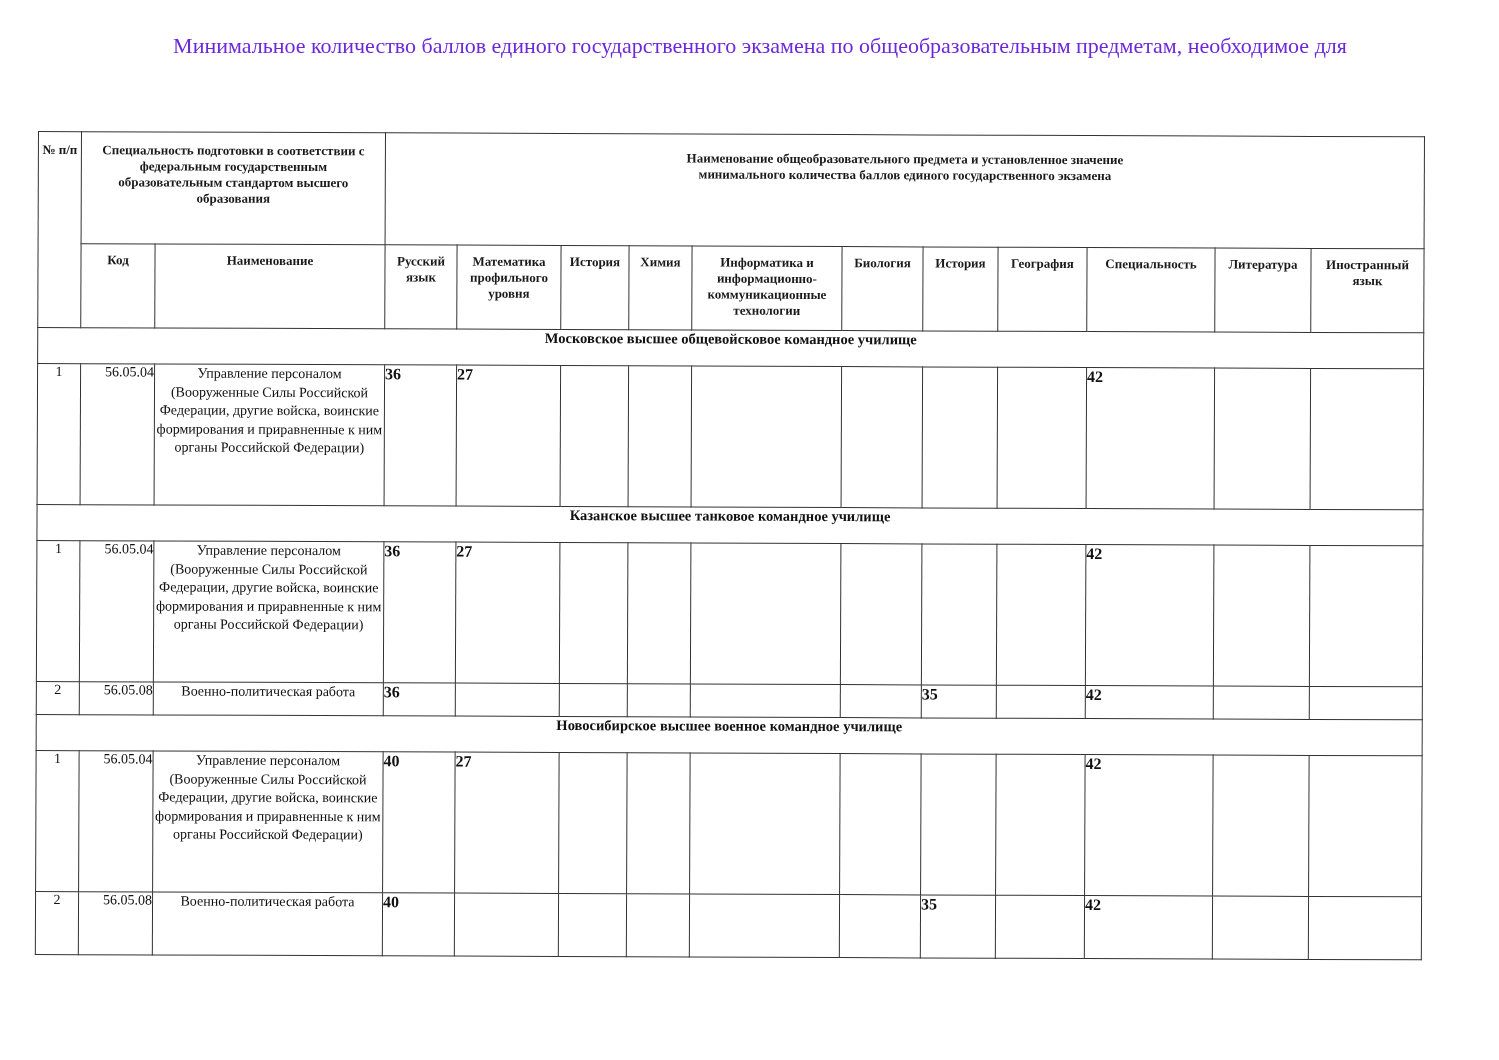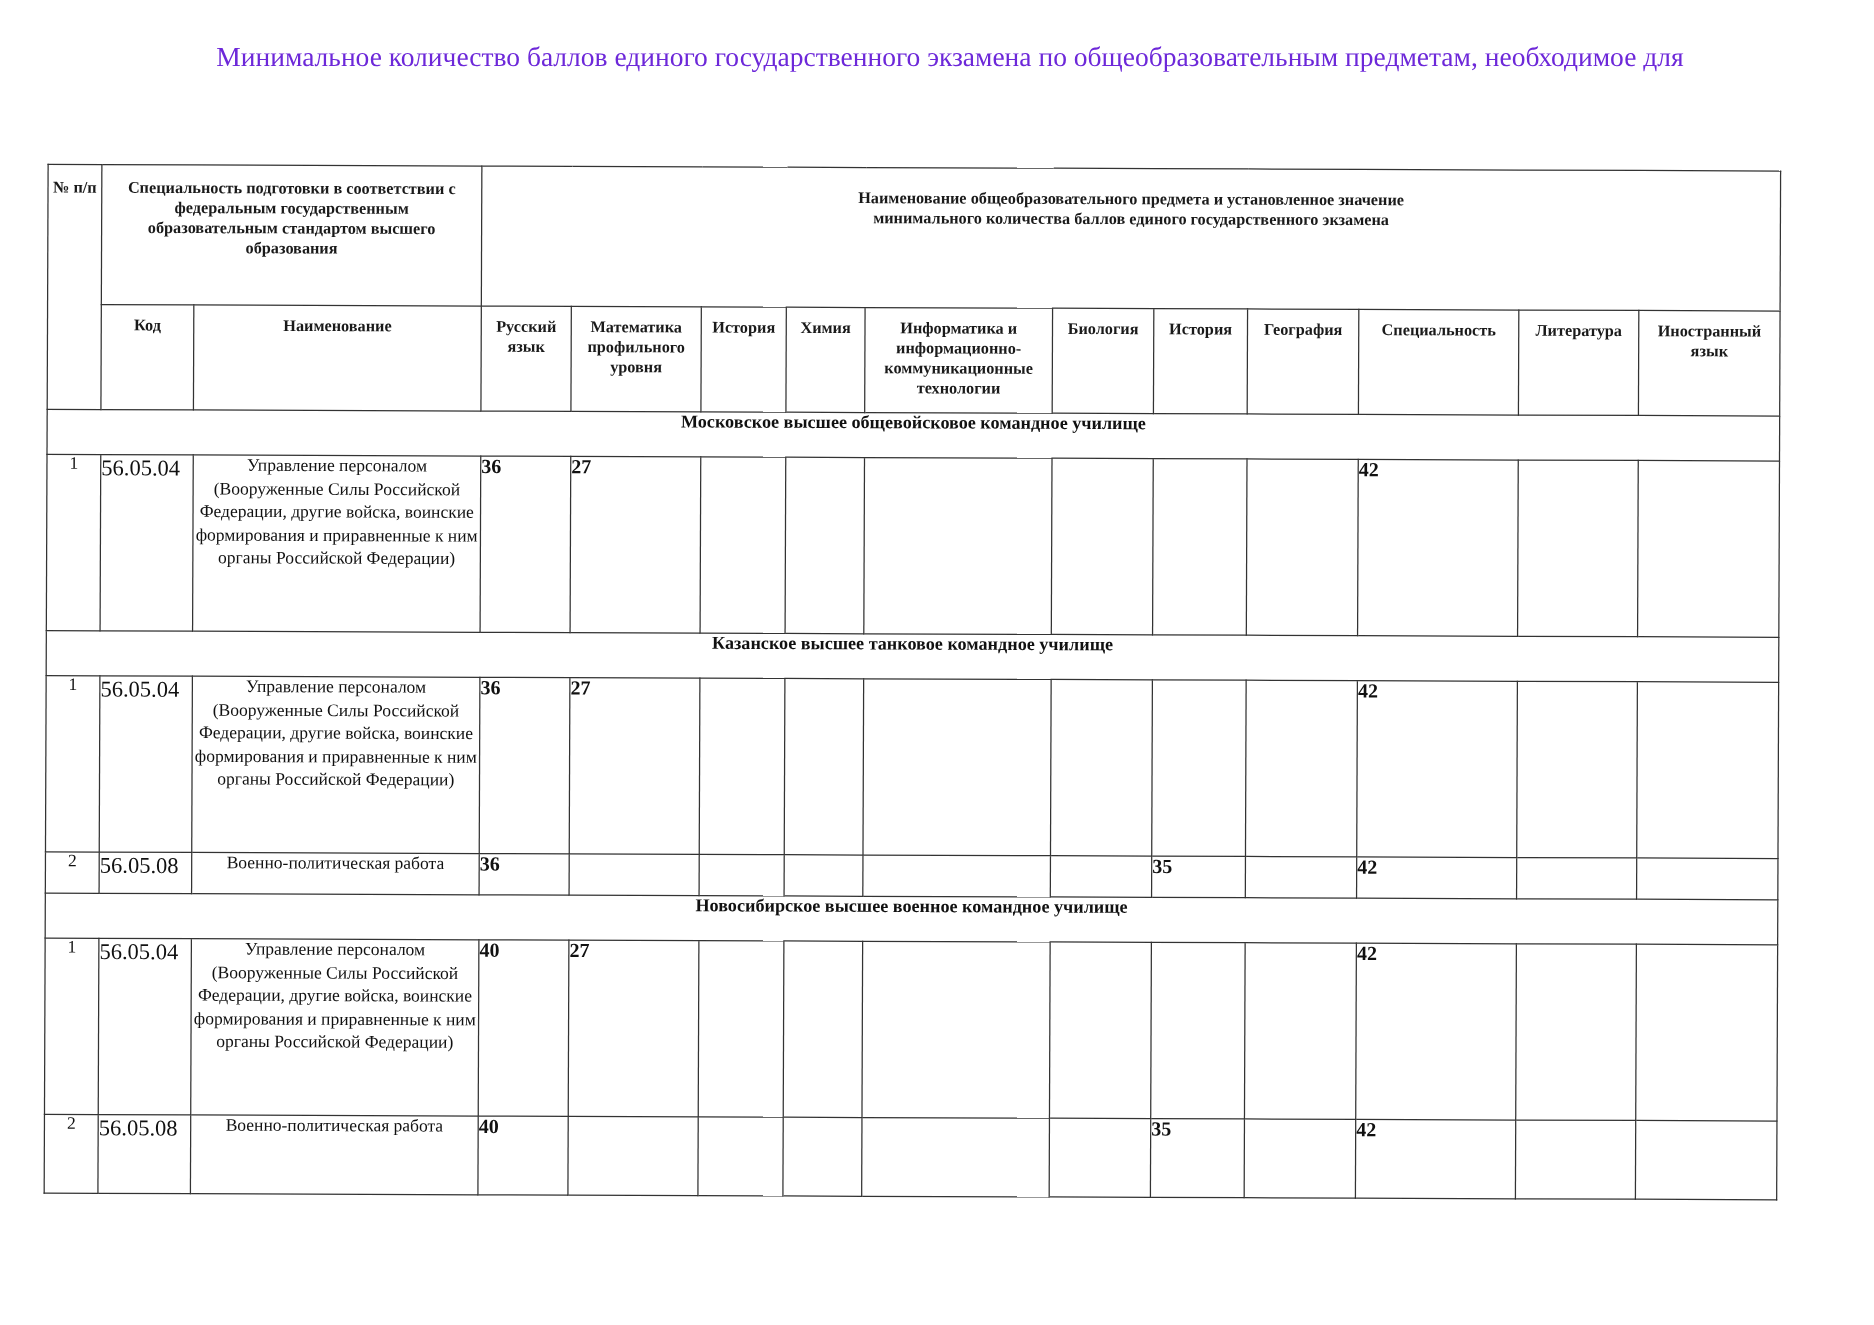--- a/index.html
+++ b/index.html
@@ -18,21 +18,21 @@
     }
     th { font-weight: bold; font-size: 13px; line-height: 16px; text-align: center; color: #1a1a1a; }
     .hd-num { padding-top: 10px !important; }
     .hd-spec { padding: 10px 6px 8px 6px !important; }
     .hd-subj { padding-top: 16px !important; }
     .hd-sub { padding: 8px 4px 0 4px !important; margin-top: 20px; }
     .row-hdr1 { height: 112px; }
     .row-hdr2 { height: 84px; }
     .inst td { height: 35px; text-align: center; vertical-align: middle; font-weight: bold; font-size: 14.5px; }
     td.num { text-align: center; font-size: 14px; padding-top: 8px; }
-    td.code { text-align: left; font-size: 18px; padding-top: 8px; }
+    td.code { text-align: right; font-size: 14px; padding-top: 8px; }
     td.name { font-size: 14px; line-height: 18.5px; padding: 8px 8px 4px 8px; text-align: center; }
     td.val { text-align: left; font-size: 16px; padding-top: 10px; font-weight: bold; }
     .row-tall td { height: 140px; }
     .row-short td { height: 32px; }
     .row-last td { height: 62px; }
   </style>
 </head>
 <body>
 
 <div class="title">

